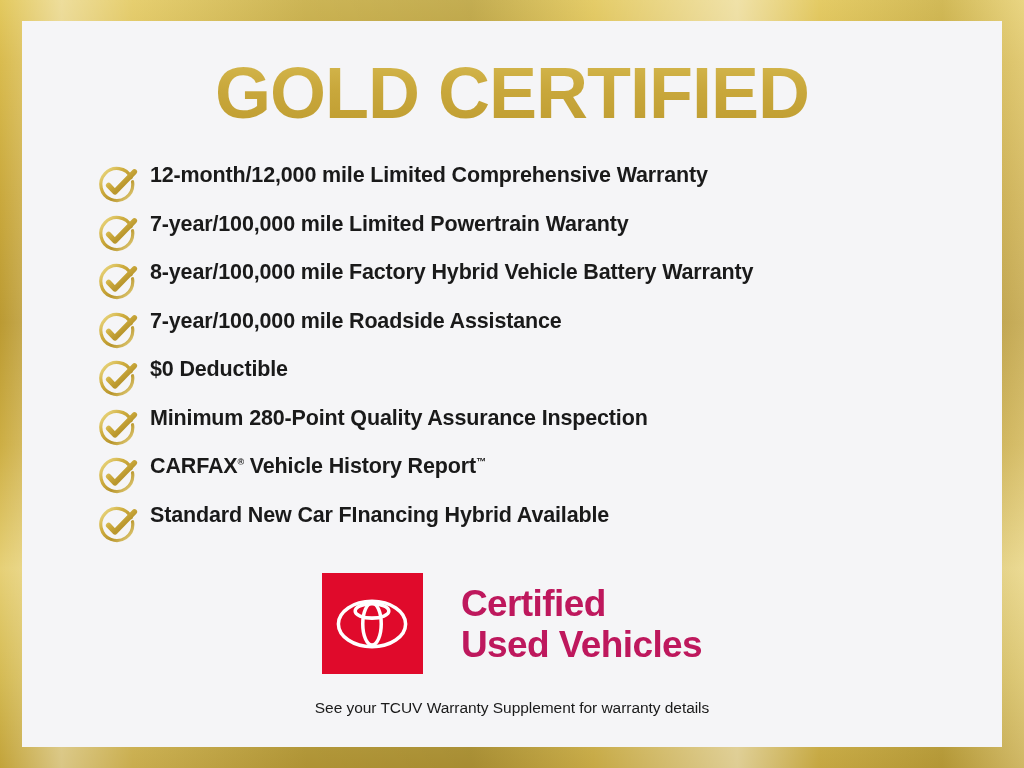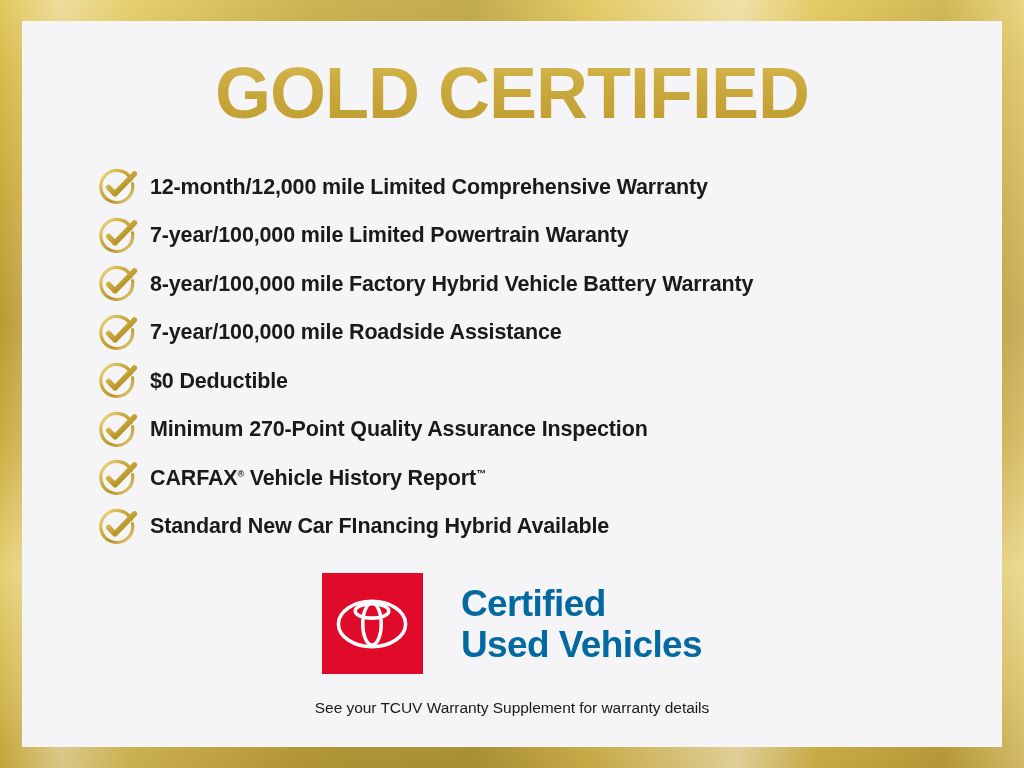--- a/index.html
+++ b/index.html
@@ -85,21 +85,21 @@
 
   
   .benefits {
     position: absolute;
     left: 74px;
     top: 142px;
     width: 900px;
   }
   .benefit-row {
     display: flex;
-    align-items: center;
+    align-items: flex-start;
     height: 48.5px;
   }
   .check-icon {
     flex: 0 0 auto;
     width: 44px;
     height: 44px;
     margin-right: 10px;
     display: block;
   }
   .benefit-text {
@@ -140,21 +140,21 @@
     align-items: center;
     justify-content: center;
     flex: 0 0 auto;
   }
   .toyota-mark svg { display: block; }
   .tcuv-words {
     margin-left: 38px;
     font-size: 37px;
     line-height: 41px;
     font-weight: 600;
-    color: #0369a1;
+    color: #be185d;
     letter-spacing: -0.6px;
     white-space: nowrap;
   }
 
   
   .footnote {
     position: absolute;
     left: 0;
     top: 678px;
     width: 980px;
@@ -234,21 +234,21 @@
         <span class="benefit-text">$0 Deductible</span>
       </div>
 
       <div class="benefit-row">
         <span class="check-icon">
           <svg viewBox="0 0 44 44" width="44" height="44" aria-hidden="true">
             <path d="M35.2 14.5a16 16 0 1 0 1.6 7 16 16 0 0 0-.25-2.8" fill="none" stroke="url(#g1)" stroke-width="3.2" stroke-linecap="round"></path>
             <path d="M12.6 22.4 l6.3 6.6 L38.4 8.8" fill="none" stroke="url(#g1)" stroke-width="5.4" stroke-linecap="round" stroke-linejoin="round"></path>
           </svg>
         </span>
-        <span class="benefit-text">Minimum 270-Point Quality Assurance Inspection</span>
+        <span class="benefit-text">Minimum 280-Point Quality Assurance Inspection</span>
       </div>
 
       <div class="benefit-row">
         <span class="check-icon">
           <svg viewBox="0 0 44 44" width="44" height="44" aria-hidden="true">
             <path d="M35.2 14.5a16 16 0 1 0 1.6 7 16 16 0 0 0-.25-2.8" fill="none" stroke="url(#g1)" stroke-width="3.2" stroke-linecap="round"></path>
             <path d="M12.6 22.4 l6.3 6.6 L38.4 8.8" fill="none" stroke="url(#g1)" stroke-width="5.4" stroke-linecap="round" stroke-linejoin="round"></path>
           </svg>
         </span>
         <span class="benefit-text"><span>CARFAX</span><sup>®</sup>&nbsp;<span>Vehicle History Report</span><span class="sup-tm">™</span></span>

